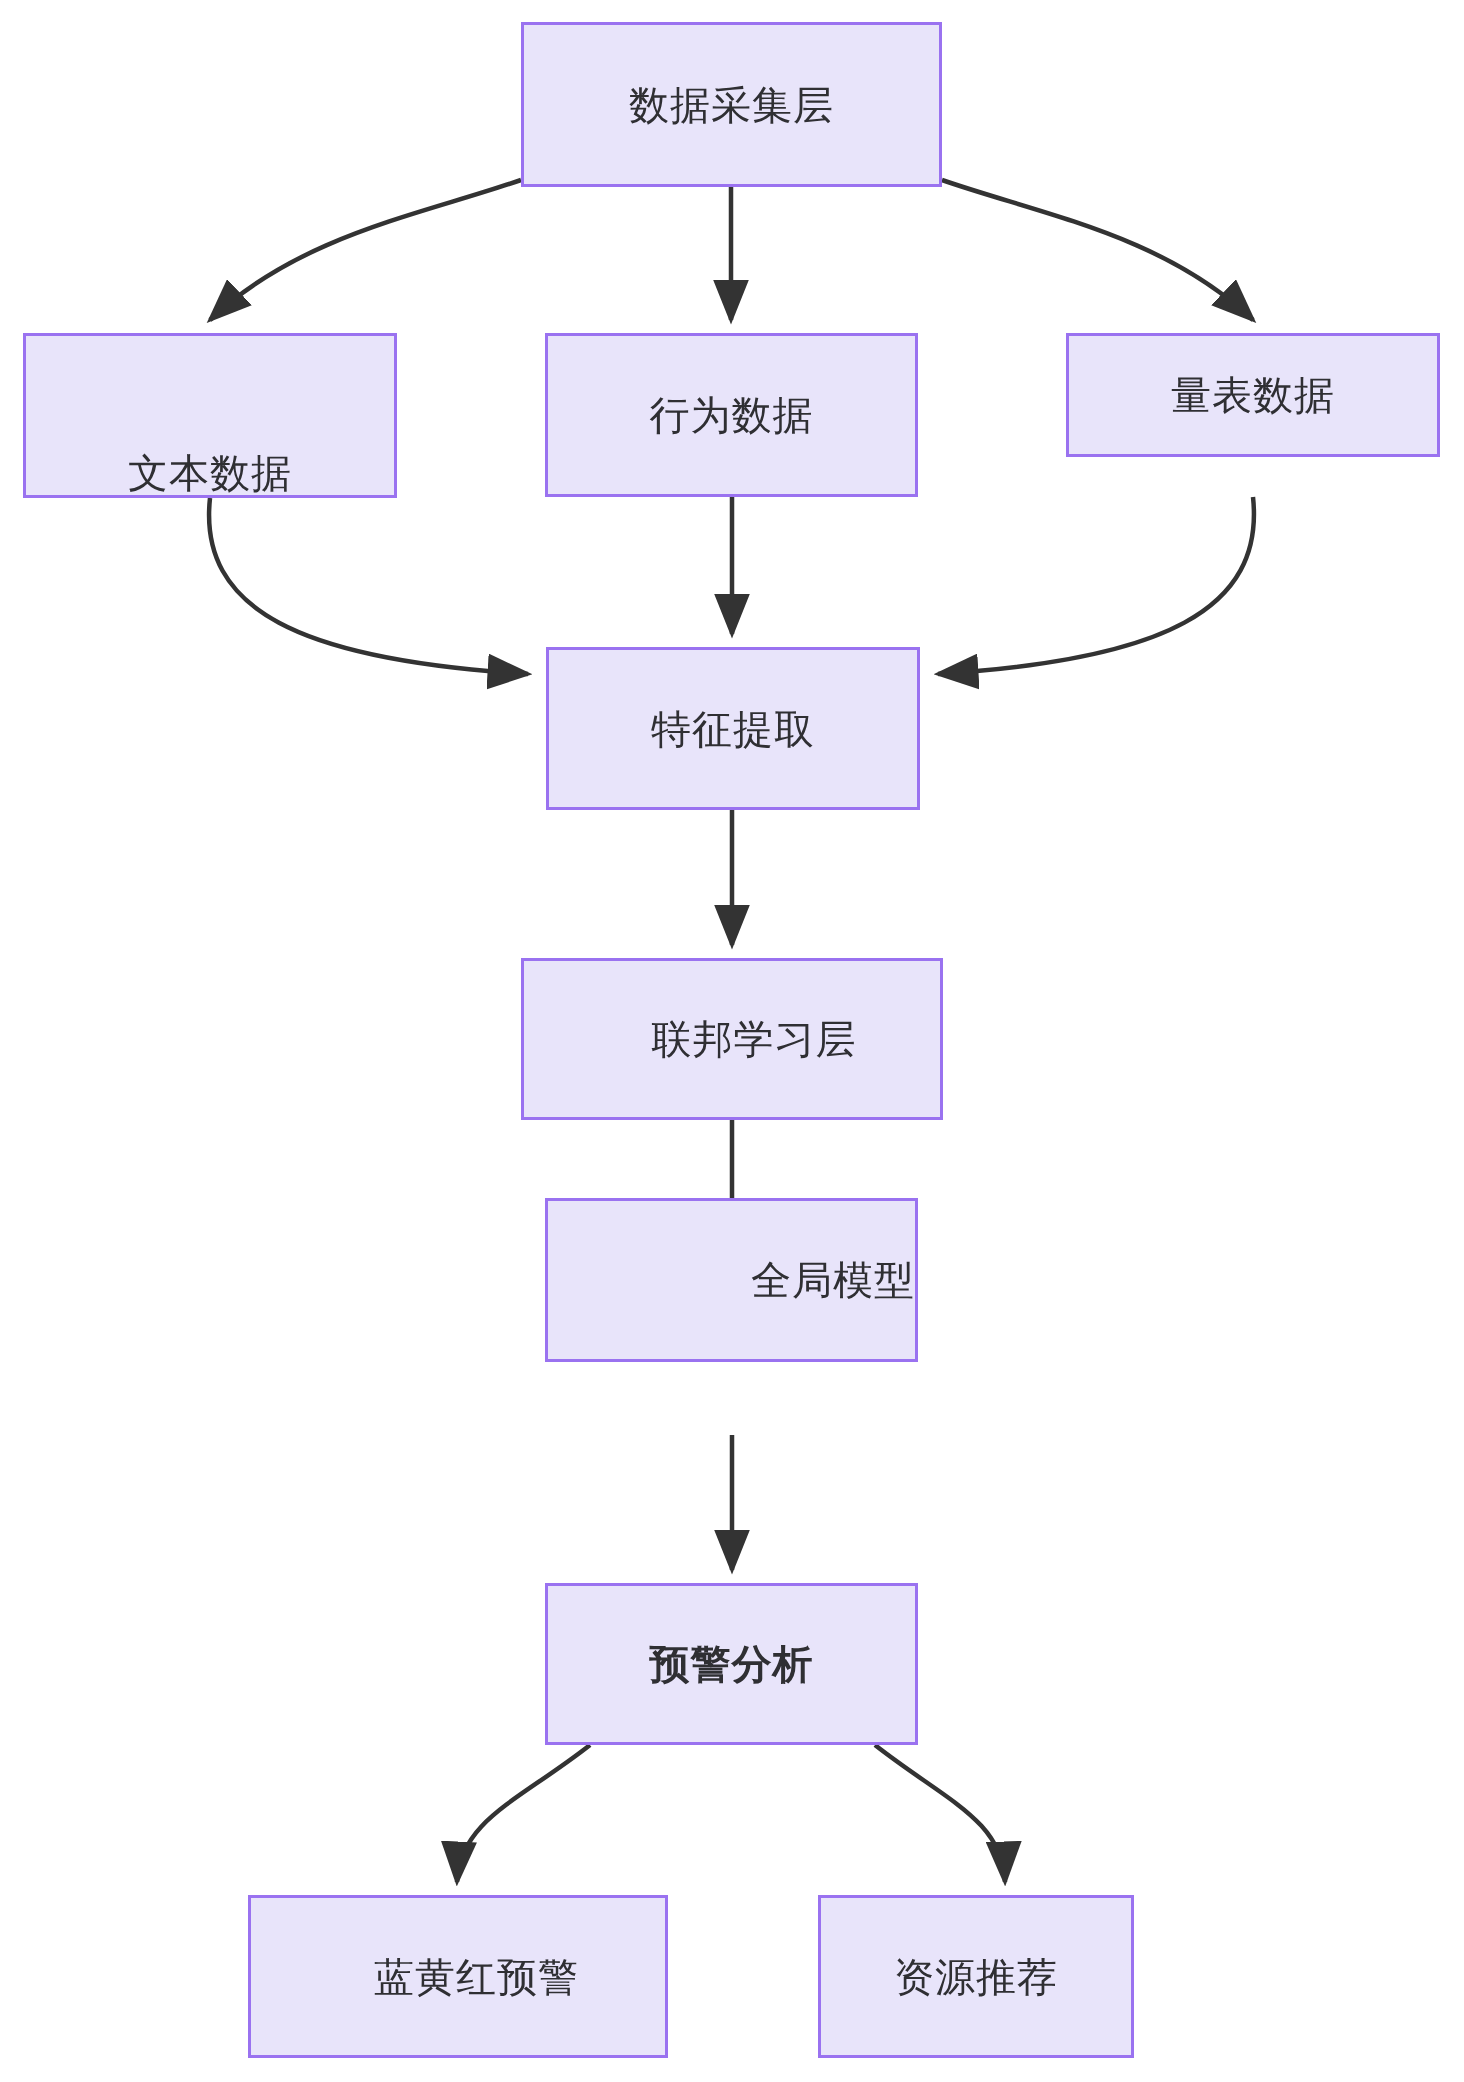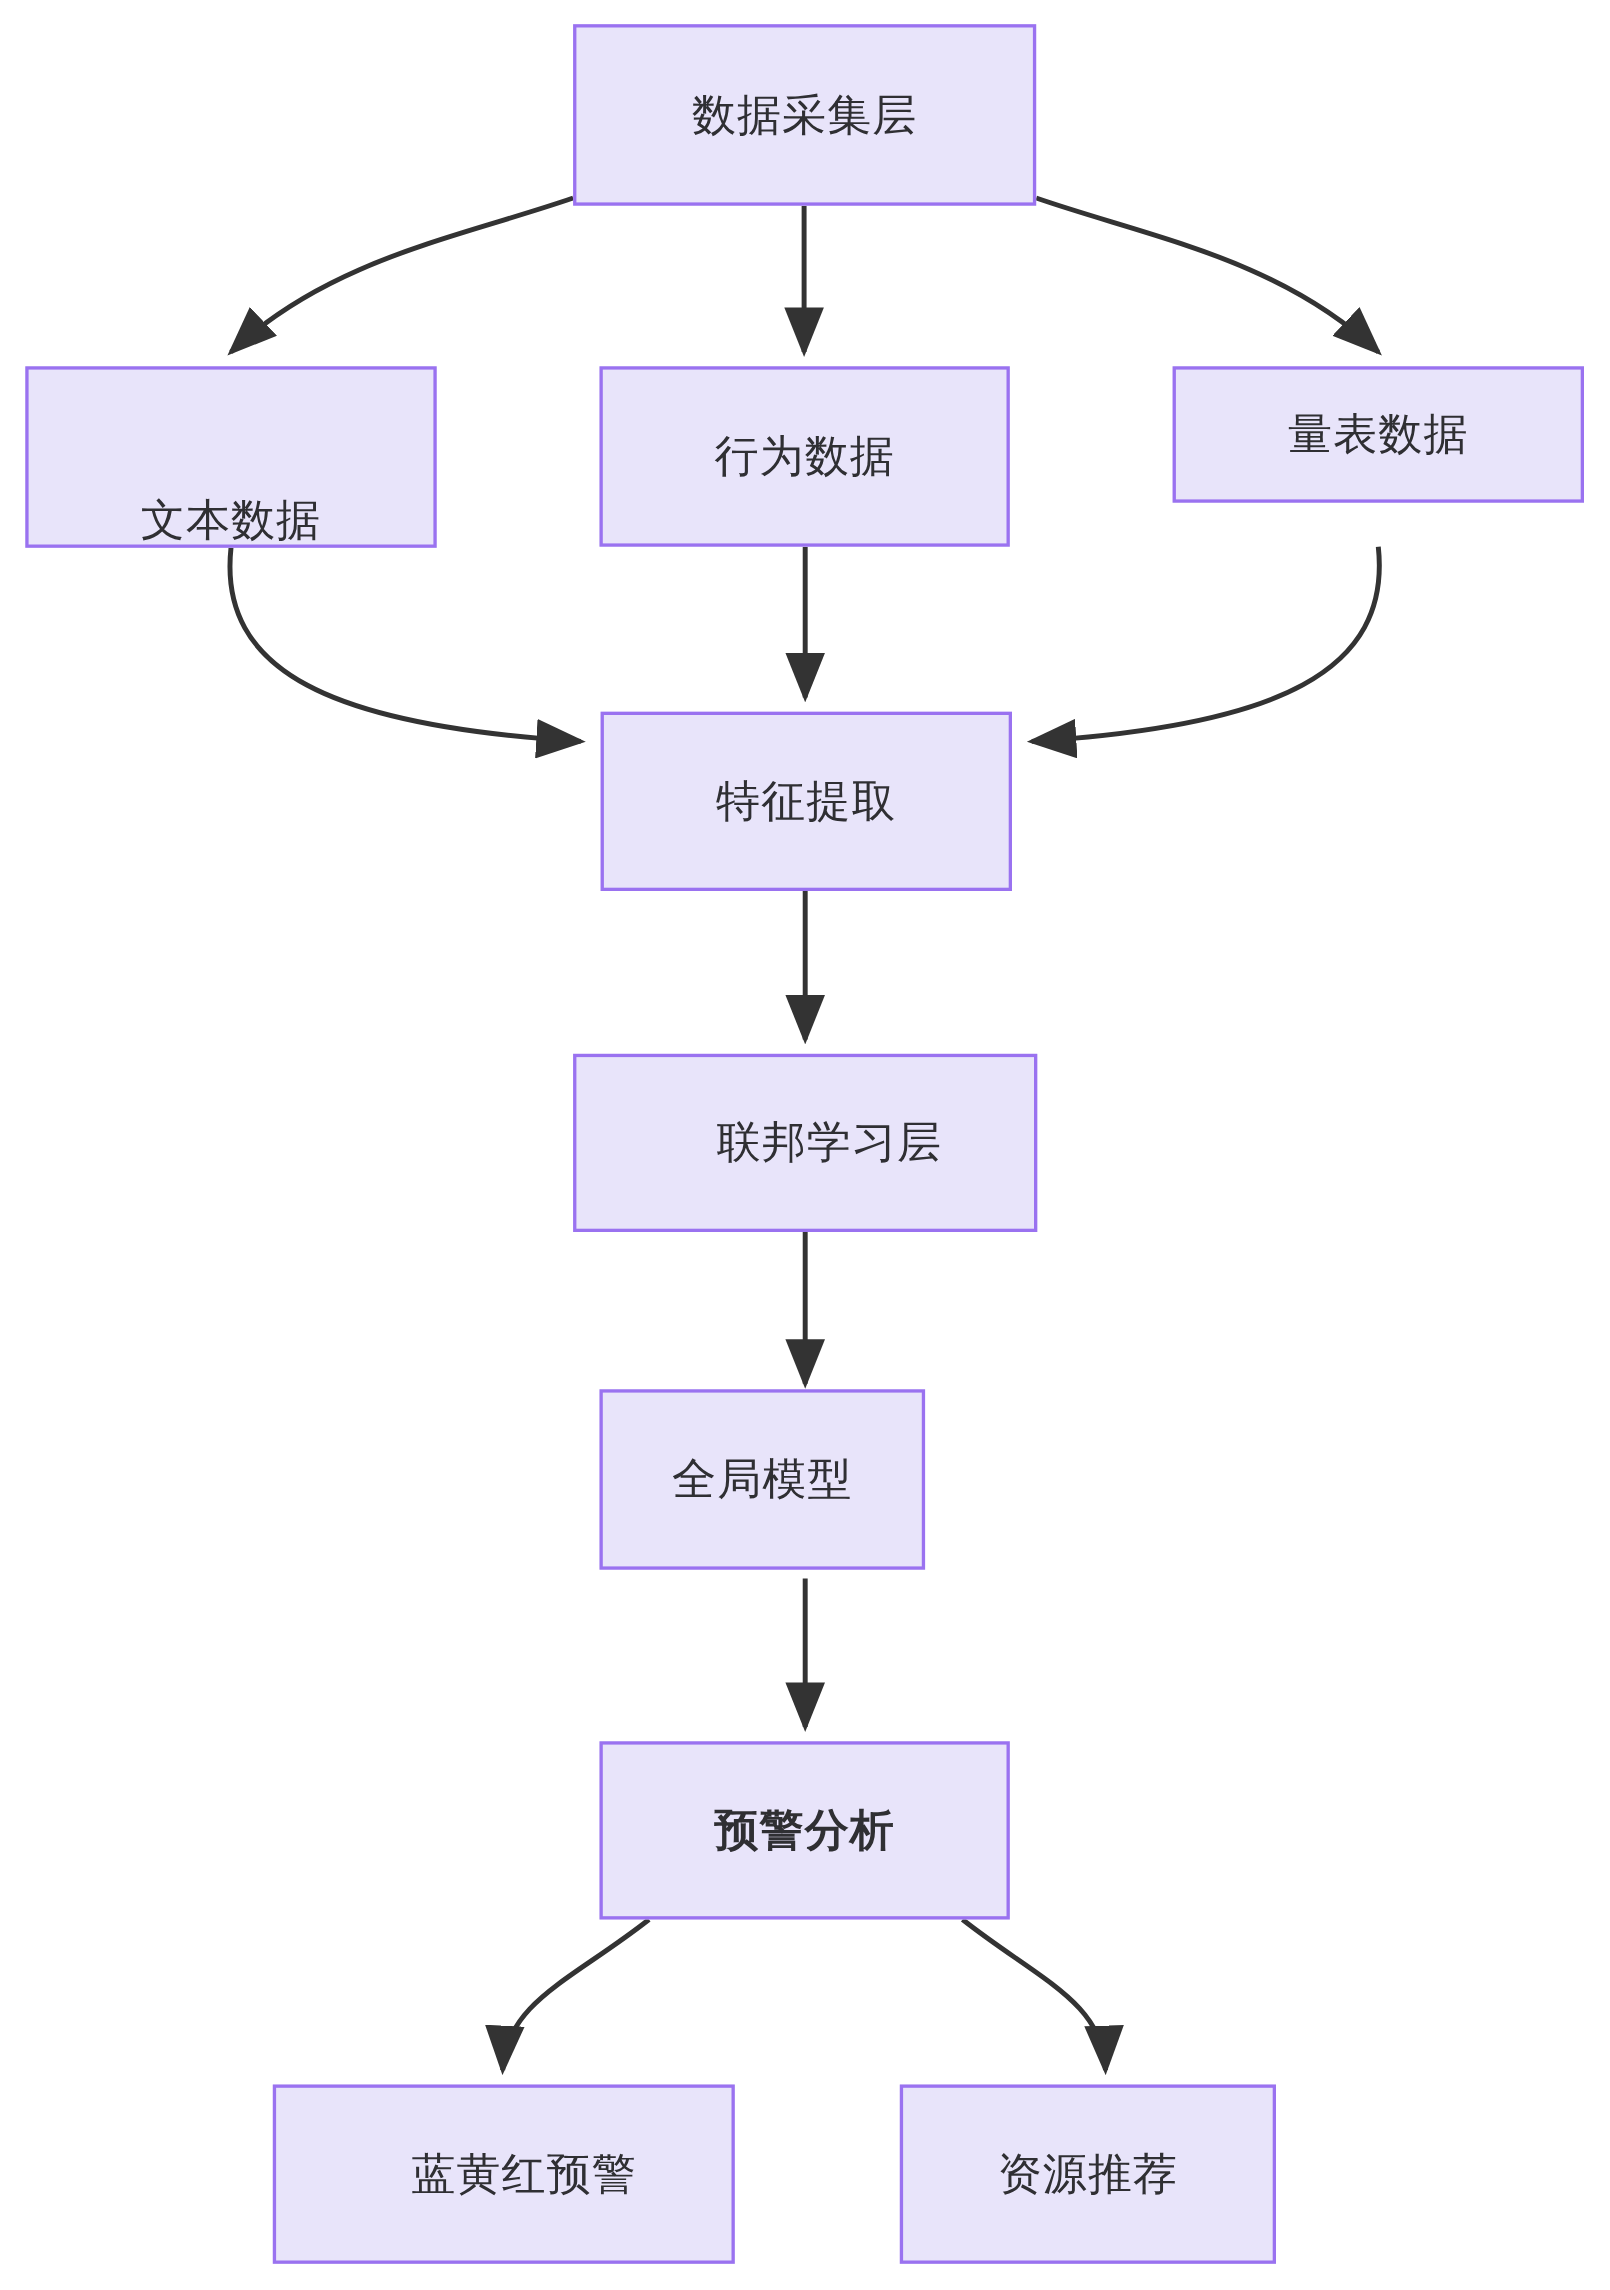--- a/index.html
+++ b/index.html
@@ -95,29 +95,29 @@
   </div>
 
   <div class="node" style="left:546px; top:647px; width:374px; height:163px;">
     <span class="node-label">特征提取</span>
   </div>
 
   <div class="node" style="left:521px; top:958px; width:422px; height:162px;padding-left:44px;">
     <span class="node-label">联邦学习层</span>
   </div>
 
-  <div class="node" style="left:545px; top:1263px; width:296px; height:164px;">
+  <div class="node" style="left:545px; top:1198px; width:373px; height:164px;justify-content:flex-end;">
     <span class="node-label">全局模型</span>
   </div>
 
   <div class="node" style="left:545px; top:1583px; width:373px; height:162px;font-weight:bold;">
     <span class="node-label">预警分析</span>
   </div>
 
   <div class="node" style="left:248px; top:1895px; width:420px; height:163px;padding-left:37px;">
     <span class="node-label">蓝黄红预警</span>
   </div>
 
-  <div class="node" style="left:818px; top:1895px; width:342px; height:163px;">
+  <div class="node" style="left:818px; top:1895px; width:316px; height:163px;">
     <span class="node-label">资源推荐</span>
   </div>
 
 </div>
 
 </body></html>

